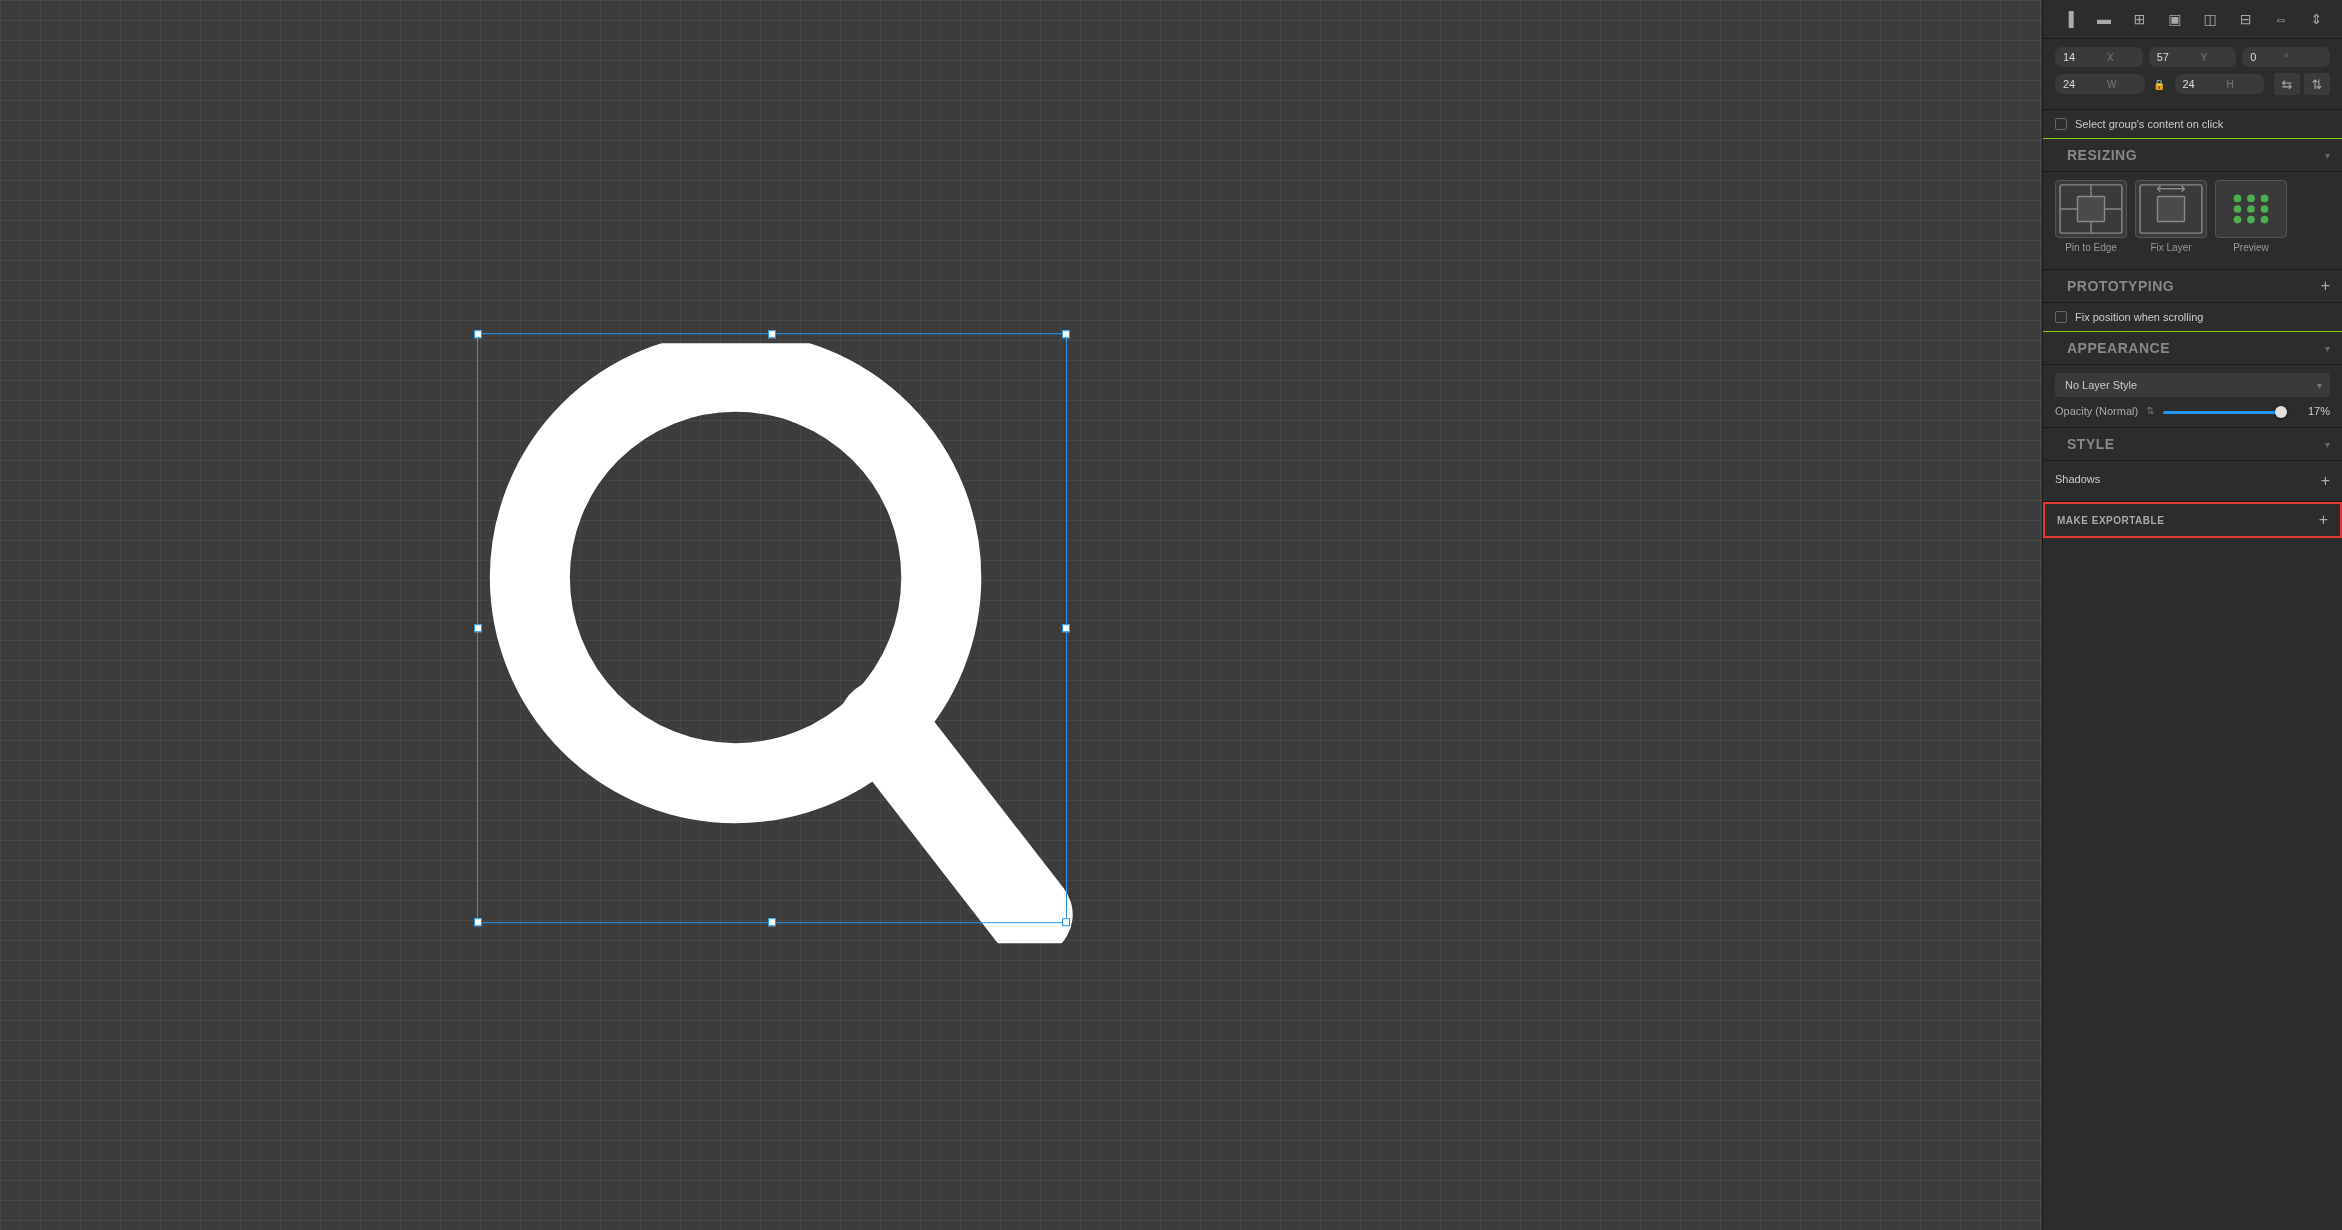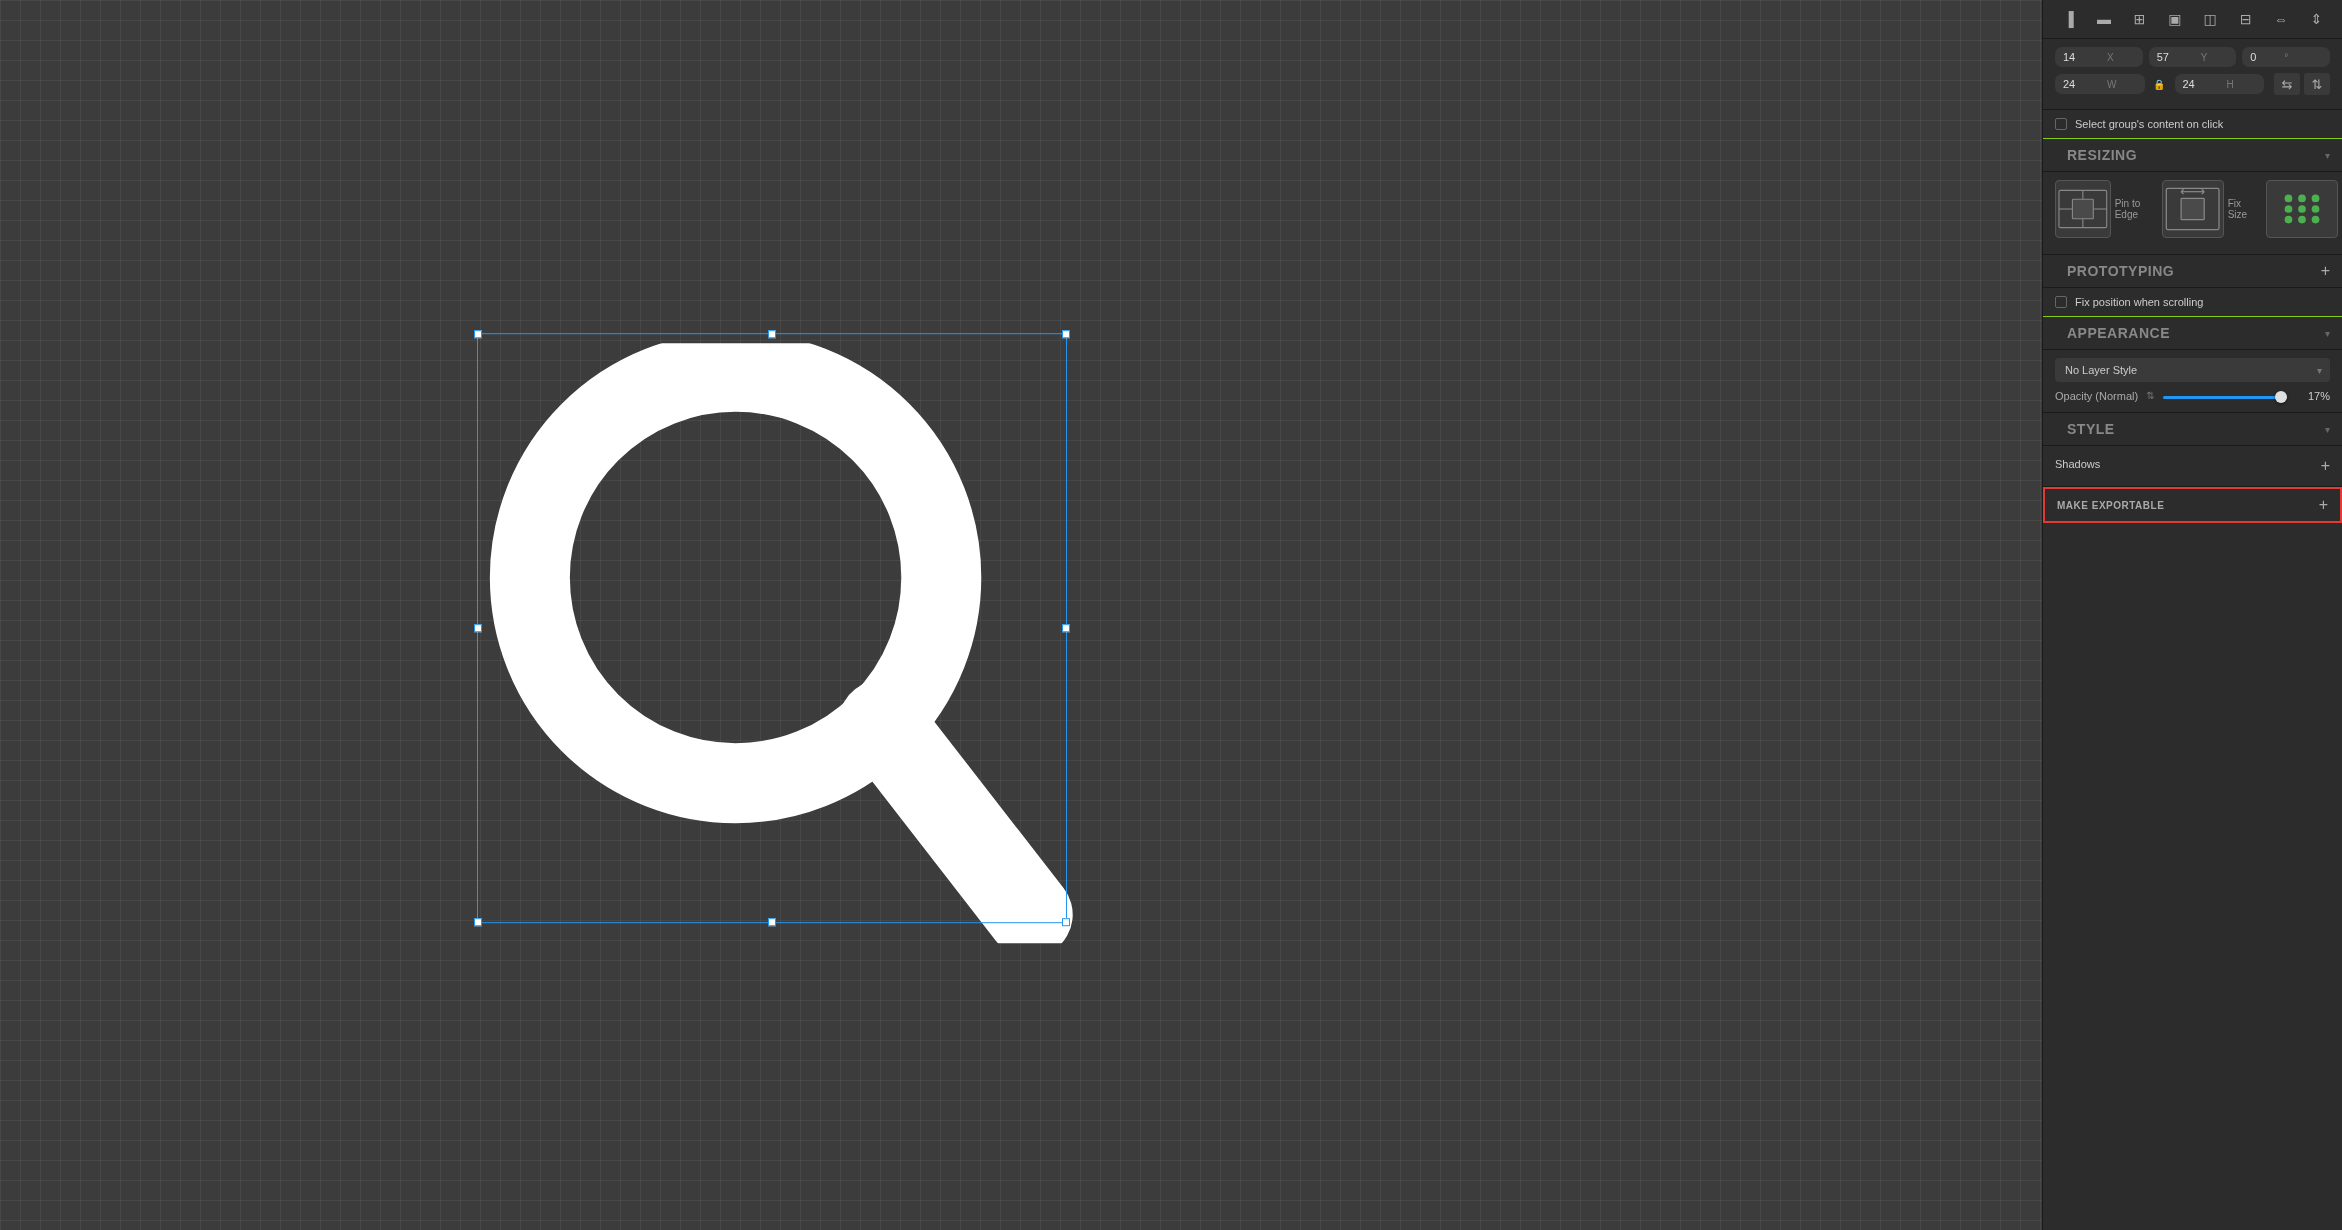--- a/index.html
+++ b/index.html
@@ -188,21 +188,21 @@
     }
 
     .resizing-controls {
       display: flex;
       gap: 8px;
       margin-bottom: 8px;
     }
 
     .resize-option {
       display: flex;
-      flex-direction: row;
+      flex-direction: column;
       align-items: center;
       gap: 4px;
       cursor: pointer;
     }
 
     .resize-box {
       width: 72px;
       height: 58px;
       background: #3a3a3a;
       border-radius: 4px;
@@ -486,21 +486,21 @@
             <rect x="4" y="4" width="64" height="50" rx="2" stroke="#888" stroke-width="1.5" fill="none"></rect>
             <rect x="22" y="16" width="28" height="26" rx="1" stroke="#888" stroke-width="1.5" fill="#4a4a4a"></rect>
 
             <line x1="22" y1="8" x2="50" y2="8" stroke="#888" stroke-width="1.5"></line>
             <line x1="22" y1="8" x2="25" y2="5" stroke="#888" stroke-width="1.5"></line>
             <line x1="22" y1="8" x2="25" y2="11" stroke="#888" stroke-width="1.5"></line>
             <line x1="50" y1="8" x2="47" y2="5" stroke="#888" stroke-width="1.5"></line>
             <line x1="50" y1="8" x2="47" y2="11" stroke="#888" stroke-width="1.5"></line>
           </svg>
         </div>
-        <span class="resize-option-label">Fix Size</span>
+        <span class="resize-option-label">Fix Layer</span>
       </div>
 
       <div class="resize-option">
         <div class="resize-box">
           <svg viewBox="0 0 72 58" fill="none" xmlns="http://www.w3.org/2000/svg">
 
             <circle cx="22" cy="18" r="4" fill="#4caf50"></circle>
             <circle cx="36" cy="18" r="4" fill="#4caf50"></circle>
             <circle cx="50" cy="18" r="4" fill="#4caf50"></circle>
             <circle cx="22" cy="29" r="4" fill="#4caf50"></circle>

